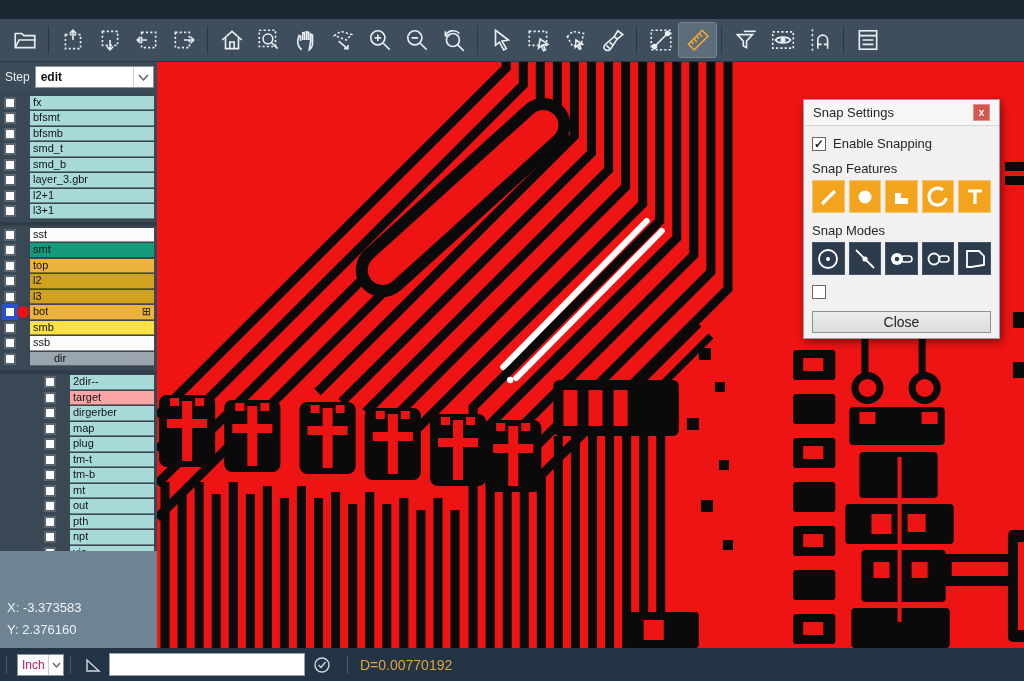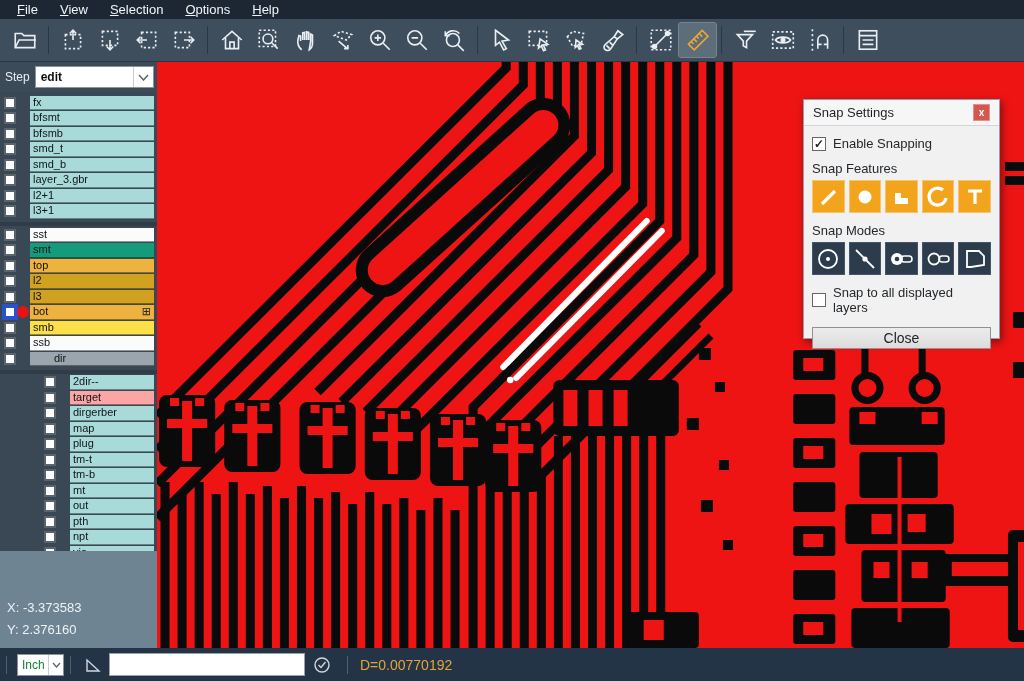--- a/index.html
+++ b/index.html
@@ -69,39 +69,32 @@
   .mbtn { width:33px; height:33px; background:#2d3c4d; border:1px solid #46566a;
     display:flex; align-items:center; justify-content:center; }
   #dlgclosebtn { margin:12px 8px 0 8px; height:22px; background:linear-gradient(#ececec,#dcdcdc);
     border:1px solid #8d9297; text-align:center; font-size:14px; color:#202428; line-height:20px; }
 
   
   #statusbar { position:absolute; left:0; top:648px; width:1024px; height:33px; background:#243447;
     display:flex; align-items:center; }
   .sdiv { width:1px; height:18px; background:#4d5f72; margin:0 6px; }
   #unitcombo { width:47px; height:22px; background:#fff; border:1px solid #8a949c; display:flex; align-items:center; margin-left:4px; }
-  #unitvalue { flex:1; font-size:12px; color:#15803d; padding-left:4px; }
+  #unitvalue { flex:1; font-size:12px; color:#be185d; padding-left:4px; }
   #unitchev { width:15px; height:100%; border-left:1px solid #c9ced2; display:flex; align-items:center; justify-content:center; }
   #angleicon { margin:0 6px; display:flex; }
   #cmdinput { width:196px; height:23px; background:#fff; border:1px solid #9aa2a8; font-size:12px; padding:0 4px; }
   #checkicon { margin:0 10px 0 8px; display:flex; }
   #dreadout { color:#e2a638; font-size:14px; margin-left:6px; }
 </style>
 </head>
 <body>
 
 <div id="app">
 
-  <div id="menubar">
-      <div class="menu-item">File</div>
-      <div class="menu-item">View</div>
-      <div class="menu-item">Selection</div>
-      <div class="menu-item">Options</div>
-      <div class="menu-item">Help</div>
-    </div>
 
   <div id="toolbar">
     <div class="tbtn">
         <svg width="26" height="26" viewBox="0 0 24 24">
           <path d="M3 6h6l2 2h10v11H3z"></path>
           <path d="M3 19l3.5-7H22"></path>
         </svg>
       </div>
     <div class="tsep"></div>
     <div class="tbtn">
@@ -713,21 +706,20 @@
           </svg>
         </div>
       <div class="mbtn">
           <svg width="28" height="28" viewBox="0 0 28 28">
             <path d="M6 6h12l5 5v9l-13 2H6z" stroke="#fff" stroke-width="1.8" fill="none"></path>
           </svg>
         </div>
     </div>
     <div class="dlgrow">
       <div class="dcb"></div>
-      <span class="dcblabel">Snap to all displayed layers</span>
     </div>
     <div id="dlgclosebtn">Close</div>
   </div>
 
   <div id="statusbar">
     <div class="sdiv"></div>
     <div id="unitcombo">
       <span id="unitvalue">Inch</span>
       <span id="unitchev">
         <svg width="9" height="6" viewBox="0 0 9 6">

